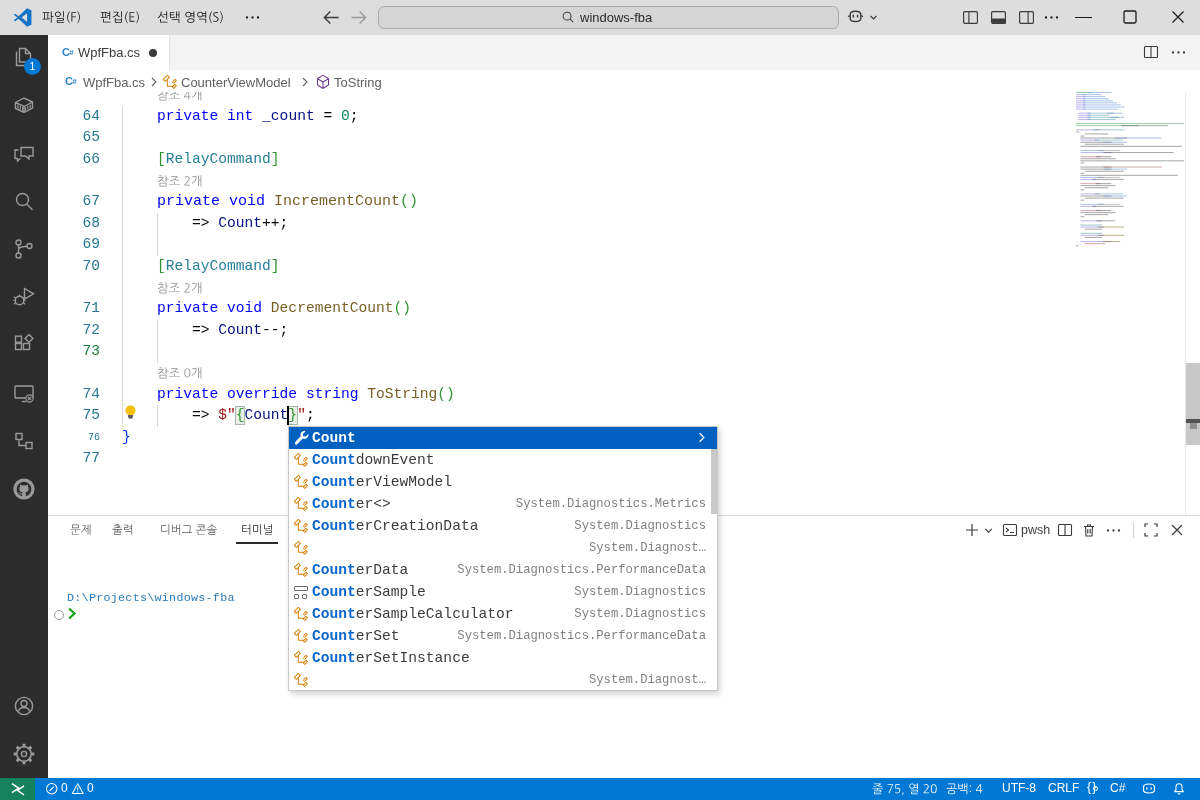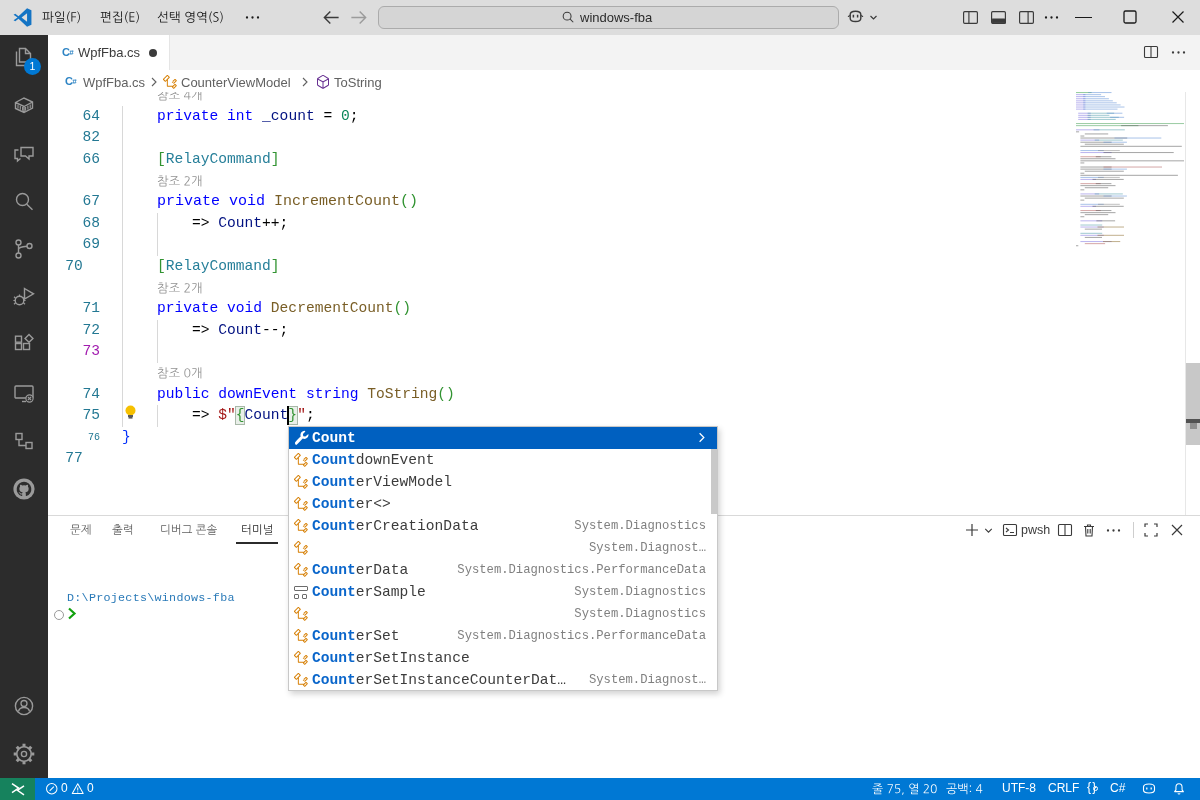--- a/index.html
+++ b/index.html
@@ -237,47 +237,47 @@
       </svg>
     </div>
     <div class="abs" style="left:315px;top:73.5px">
       <svg width="16" height="16" viewBox="0 0 16 16">
         <path fill="#652d90" d="M13.51 4l-5-3h-1l-5 3-.49.86v6l.49.85 5 3h1l5-3 .49-.85v-6L13.51 4zm-6 9.56l-4.5-2.7V5.7l4.5 2.45v5.41zM3.27 4.7l4.74-2.84 4.74 2.84-4.74 2.59L3.27 4.7zm9.74 6.16l-4.5 2.7V8.15l4.5-2.45v5.16z"></path>
       </svg>
     </div>
     <div class="abs" style="left:334px;top:74.5px;font-size:13px;color:#616161">ToString</div>
     <div class="abs" style="left:48px;top:92px;width:1152px;height:423px;overflow:hidden;background:#fff">
       <div class="abs mono" style="left:0px;top:13.75px;width:52.00px;height:21.5px;line-height:21.5px;font-size:14.6px;color:#237893;text-align:right">64</div>
-      <div class="abs mono" style="left:0px;top:35.25px;width:52.00px;height:21.5px;line-height:21.5px;font-size:14.6px;color:#237893;text-align:right">82</div>
+      <div class="abs mono" style="left:0px;top:35.25px;width:52.00px;height:21.5px;line-height:21.5px;font-size:14.6px;color:#237893;text-align:right">65</div>
       <div class="abs mono" style="left:0px;top:56.75px;width:52.00px;height:21.5px;line-height:21.5px;font-size:14.6px;color:#237893;text-align:right">66</div>
       <div class="abs mono" style="left:0px;top:99.25px;width:52.00px;height:21.5px;line-height:21.5px;font-size:14.6px;color:#237893;text-align:right">67</div>
       <div class="abs mono" style="left:0px;top:120.75px;width:52.00px;height:21.5px;line-height:21.5px;font-size:14.6px;color:#237893;text-align:right">68</div>
       <div class="abs mono" style="left:0px;top:142.25px;width:52.00px;height:21.5px;line-height:21.5px;font-size:14.6px;color:#237893;text-align:right">69</div>
-      <div class="abs mono" style="left:0px;top:163.75px;width:52.00px;height:21.5px;line-height:21.5px;font-size:14.6px;color:#237893;text-align:center">70</div>
+      <div class="abs mono" style="left:0px;top:163.75px;width:52.00px;height:21.5px;line-height:21.5px;font-size:14.6px;color:#237893;text-align:right">70</div>
       <div class="abs mono" style="left:0px;top:206.25px;width:52.00px;height:21.5px;line-height:21.5px;font-size:14.6px;color:#237893;text-align:right">71</div>
       <div class="abs mono" style="left:0px;top:227.75px;width:52.00px;height:21.5px;line-height:21.5px;font-size:14.6px;color:#237893;text-align:right">72</div>
-      <div class="abs mono" style="left:0px;top:249.25px;width:52.00px;height:21.5px;line-height:21.5px;font-size:14.6px;color:#a21caf;text-align:right">73</div>
+      <div class="abs mono" style="left:0px;top:249.25px;width:52.00px;height:21.5px;line-height:21.5px;font-size:14.6px;color:#15803d;text-align:right">73</div>
       <div class="abs mono" style="left:0px;top:291.75px;width:52.00px;height:21.5px;line-height:21.5px;font-size:14.6px;color:#237893;text-align:right">74</div>
       <div class="abs mono" style="left:0px;top:313.25px;width:52.00px;height:21.5px;line-height:21.5px;font-size:14.6px;color:#237893;text-align:right">75</div>
       <div class="abs mono" style="left:0px;top:334.75px;width:52.00px;height:21.5px;line-height:21.5px;font-size:10px;color:#237893;text-align:right">76</div>
-      <div class="abs mono" style="left:0px;top:356.25px;width:52.00px;height:21.5px;line-height:21.5px;font-size:14.6px;color:#237893;text-align:center">77</div>
+      <div class="abs mono" style="left:0px;top:356.25px;width:52.00px;height:21.5px;line-height:21.5px;font-size:14.6px;color:#237893;text-align:right">77</div>
       <div class="abs" style="left:74px;top:13.75px;width:1px;height:321.00px;background:#d8d8d8"></div>
       <div class="abs" style="left:109px;top:120.75px;width:1px;height:43.00px;background:#d8d8d8"></div>
       <div class="abs" style="left:109px;top:227.75px;width:1px;height:43.00px;background:#d8d8d8"></div>
       <div class="abs" style="left:109px;top:313.25px;width:1px;height:21.50px;background:#d8d8d8"></div>
       <div class="abs" style="left:187.25px;top:314.25px;width:9.75px;height:19px;background:#e9efe9;border:1px solid #a8b8a8;box-sizing:border-box"></div>
       <div class="abs" style="left:239.75px;top:314.25px;width:9.75px;height:19px;background:#e9efe9;border:1px solid #a8b8a8;box-sizing:border-box"></div>
       <div class="abs mono" style="left:109.00px;top:13.75px;height:21.5px;line-height:21.5px;font-size:14.6px;white-space:pre"><span style="color:#0000ff">private int</span><span style="color:#000000"> </span><span style="color:#001080">_count</span><span style="color:#000000"> = </span><span style="color:#098658">0</span><span style="color:#000000">;</span></div>
       <div class="abs mono" style="left:109.00px;top:56.75px;height:21.5px;line-height:21.5px;font-size:14.6px;white-space:pre"><span style="color:#319331">[</span><span style="color:#267f99">RelayCommand</span><span style="color:#319331">]</span></div>
       <div class="abs mono" style="left:109.00px;top:99.25px;height:21.5px;line-height:21.5px;font-size:15px;white-space:pre"><span style="color:#0000ff">private void</span><span style="color:#000000"> </span><span style="color:#795e26">IncrementCount</span><span style="color:#319331">()</span></div>
       <div class="abs mono" style="left:144.00px;top:120.75px;height:21.5px;line-height:21.5px;font-size:14.6px;white-space:pre"><span style="color:#000000">=&gt; </span><span style="color:#001080">Count</span><span style="color:#000000">++;</span></div>
       <div class="abs mono" style="left:109.00px;top:163.75px;height:21.5px;line-height:21.5px;font-size:14.6px;white-space:pre"><span style="color:#319331">[</span><span style="color:#267f99">RelayCommand</span><span style="color:#319331">]</span></div>
       <div class="abs mono" style="left:109.00px;top:206.25px;height:21.5px;line-height:21.5px;font-size:14.6px;white-space:pre"><span style="color:#0000ff">private void</span><span style="color:#000000"> </span><span style="color:#795e26">DecrementCount</span><span style="color:#319331">()</span></div>
       <div class="abs mono" style="left:144.00px;top:227.75px;height:21.5px;line-height:21.5px;font-size:14.6px;white-space:pre"><span style="color:#000000">=&gt; </span><span style="color:#001080">Count</span><span style="color:#000000">--;</span></div>
-      <div class="abs mono" style="left:109.00px;top:291.75px;height:21.5px;line-height:21.5px;font-size:14.6px;white-space:pre"><span style="color:#0000ff">public downEvent string</span><span style="color:#000000"> </span><span style="color:#795e26">ToString</span><span style="color:#319331">()</span></div>
+      <div class="abs mono" style="left:109.00px;top:291.75px;height:21.5px;line-height:21.5px;font-size:14.6px;white-space:pre"><span style="color:#0000ff">private override string</span><span style="color:#000000"> </span><span style="color:#795e26">ToString</span><span style="color:#319331">()</span></div>
       <div class="abs mono" style="left:144.00px;top:313.25px;height:21.5px;line-height:21.5px;font-size:14.6px;white-space:pre"><span style="color:#000000">=&gt; </span><span style="color:#a31515">$"</span><span style="color:#319331">{</span><span style="color:#001080">Count</span><span style="color:#319331">}</span><span style="color:#a31515">"</span><span style="color:#000000">;</span></div>
       <div class="abs mono" style="left:74.00px;top:334.75px;height:21.5px;line-height:21.5px;font-size:14.6px;white-space:pre"><span style="color:#0431fa">}</span></div>
       <div class="abs" style="left:238.75px;top:314.25px;width:2px;height:19px;background:#000"></div>
       <div class="abs" style="left:75px;top:312.25px">
         <svg width="15" height="17" viewBox="0 0 15 17">
           <circle cx="7.5" cy="6.5" r="5" fill="#f6c000"></circle>
           <rect x="5" y="11" width="5" height="2" fill="#5a5a5a"></rect>
           <rect x="5.5" y="13" width="4" height="1.6" fill="#5a5a5a"></rect>
         </svg>
       </div>
@@ -556,20 +556,21 @@
         <path fill="#d67e00" d="M11.34 9.71h.71l2.67-2.67v-.71L13.38 5h-.7l-1.82 1.81h-5V5.56l1.86-1.85V3l-2-2H5L1 5v.71l2 2h.71l1.14-1.15v5.79l.5.5H10v.52l1.33 1.34h.71l2.67-2.67v-.71L13.37 10h-.7l-1.86 1.85h-5v-5h4.6l.52.52-1.17 1.16.58.58 1-1.05v1.65zm1.69-3.65l.63.63-2 2-.63-.63 2-2zm0 5l.63.63-2 2-.63-.63 2-2zM3.35 6.65l-1.29-1.3 3.29-3.29 1.3 1.29-3.3 3.3z"></path>
       </svg>
     </div>
     <div class="abs mono" style="left:312px;top:470.5px;height:22px;line-height:22px;font-size:14.6px;color:#3c3c3c;white-space:pre"><span style="color:#0a66cb;font-weight:bold">Count</span>erViewModel</div>
     <div class="abs" style="left:293px;top:495.5px">
       <svg width="16" height="16" viewBox="0 0 16 16">
         <path fill="#d67e00" d="M11.34 9.71h.71l2.67-2.67v-.71L13.38 5h-.7l-1.82 1.81h-5V5.56l1.86-1.85V3l-2-2H5L1 5v.71l2 2h.71l1.14-1.15v5.79l.5.5H10v.52l1.33 1.34h.71l2.67-2.67v-.71L13.37 10h-.7l-1.86 1.85h-5v-5h4.6l.52.52-1.17 1.16.58.58 1-1.05v1.65zm1.69-3.65l.63.63-2 2-.63-.63 2-2zm0 5l.63.63-2 2-.63-.63 2-2zM3.35 6.65l-1.29-1.3 3.29-3.29 1.3 1.29-3.3 3.3z"></path>
       </svg>
     </div>
     <div class="abs mono" style="left:312px;top:492.5px;height:22px;line-height:22px;font-size:14.6px;color:#3c3c3c;white-space:pre"><span style="color:#0a66cb;font-weight:bold">Count</span>er&lt;&gt;</div>
+    <div class="abs mono" style="left:388px;top:493.5px;width:318px;height:22px;line-height:21px;font-size:12.2px;color:#7f7f7f;text-align:right;white-space:pre">System.Diagnostics.Metrics</div>
     <div class="abs" style="left:293px;top:517.5px">
       <svg width="16" height="16" viewBox="0 0 16 16">
         <path fill="#d67e00" d="M11.34 9.71h.71l2.67-2.67v-.71L13.38 5h-.7l-1.82 1.81h-5V5.56l1.86-1.85V3l-2-2H5L1 5v.71l2 2h.71l1.14-1.15v5.79l.5.5H10v.52l1.33 1.34h.71l2.67-2.67v-.71L13.37 10h-.7l-1.86 1.85h-5v-5h4.6l.52.52-1.17 1.16.58.58 1-1.05v1.65zm1.69-3.65l.63.63-2 2-.63-.63 2-2zm0 5l.63.63-2 2-.63-.63 2-2zM3.35 6.65l-1.29-1.3 3.29-3.29 1.3 1.29-3.3 3.3z"></path>
       </svg>
     </div>
     <div class="abs mono" style="left:312px;top:514.5px;height:22px;line-height:22px;font-size:14.6px;color:#3c3c3c;white-space:pre"><span style="color:#0a66cb;font-weight:bold">Count</span>erCreationData</div>
     <div class="abs mono" style="left:388px;top:515.5px;width:318px;height:22px;line-height:21px;font-size:12.2px;color:#7f7f7f;text-align:right;white-space:pre">System.Diagnostics</div>
     <div class="abs" style="left:293px;top:539.5px">
       <svg width="16" height="16" viewBox="0 0 16 16">
         <path fill="#d67e00" d="M11.34 9.71h.71l2.67-2.67v-.71L13.38 5h-.7l-1.82 1.81h-5V5.56l1.86-1.85V3l-2-2H5L1 5v.71l2 2h.71l1.14-1.15v5.79l.5.5H10v.52l1.33 1.34h.71l2.67-2.67v-.71L13.37 10h-.7l-1.86 1.85h-5v-5h4.6l.52.52-1.17 1.16.58.58 1-1.05v1.65zm1.69-3.65l.63.63-2 2-.63-.63 2-2zm0 5l.63.63-2 2-.63-.63 2-2zM3.35 6.65l-1.29-1.3 3.29-3.29 1.3 1.29-3.3 3.3z"></path>
@@ -588,34 +589,34 @@
         <path fill="#6c6c6c" d="M2 2L1 3v3l1 1h12l1-1V3l-1-1H2zm0 4V3h12v3H2zM1 11l1-1h3l1 1v3l-1 1H2l-1-1v-3zm2 0H2v3h3v-3H3zm6 0l1-1h3l1 1v3l-1 1h-3l-1-1v-3zm2 0h-1v3h3v-3h-2z"></path>
       </svg>
     </div>
     <div class="abs mono" style="left:312px;top:580.5px;height:22px;line-height:22px;font-size:14.6px;color:#3c3c3c;white-space:pre"><span style="color:#0a66cb;font-weight:bold">Count</span>erSample</div>
     <div class="abs mono" style="left:388px;top:581.5px;width:318px;height:22px;line-height:21px;font-size:12.2px;color:#7f7f7f;text-align:right;white-space:pre">System.Diagnostics</div>
     <div class="abs" style="left:293px;top:605.5px">
       <svg width="16" height="16" viewBox="0 0 16 16">
         <path fill="#d67e00" d="M11.34 9.71h.71l2.67-2.67v-.71L13.38 5h-.7l-1.82 1.81h-5V5.56l1.86-1.85V3l-2-2H5L1 5v.71l2 2h.71l1.14-1.15v5.79l.5.5H10v.52l1.33 1.34h.71l2.67-2.67v-.71L13.37 10h-.7l-1.86 1.85h-5v-5h4.6l.52.52-1.17 1.16.58.58 1-1.05v1.65zm1.69-3.65l.63.63-2 2-.63-.63 2-2zm0 5l.63.63-2 2-.63-.63 2-2zM3.35 6.65l-1.29-1.3 3.29-3.29 1.3 1.29-3.3 3.3z"></path>
       </svg>
     </div>
+    <div class="abs mono" style="left:312px;top:602.5px;height:22px;line-height:22px;font-size:14.6px;color:#3c3c3c;white-space:pre"><span style="color:#0a66cb;font-weight:bold">Count</span>erSampleCalculator</div>
     <div class="abs mono" style="left:388px;top:603.5px;width:318px;height:22px;line-height:21px;font-size:12.2px;color:#7f7f7f;text-align:right;white-space:pre">System.Diagnostics</div>
     <div class="abs" style="left:293px;top:627.5px">
       <svg width="16" height="16" viewBox="0 0 16 16">
         <path fill="#d67e00" d="M11.34 9.71h.71l2.67-2.67v-.71L13.38 5h-.7l-1.82 1.81h-5V5.56l1.86-1.85V3l-2-2H5L1 5v.71l2 2h.71l1.14-1.15v5.79l.5.5H10v.52l1.33 1.34h.71l2.67-2.67v-.71L13.37 10h-.7l-1.86 1.85h-5v-5h4.6l.52.52-1.17 1.16.58.58 1-1.05v1.65zm1.69-3.65l.63.63-2 2-.63-.63 2-2zm0 5l.63.63-2 2-.63-.63 2-2zM3.35 6.65l-1.29-1.3 3.29-3.29 1.3 1.29-3.3 3.3z"></path>
       </svg>
     </div>
     <div class="abs mono" style="left:312px;top:624.5px;height:22px;line-height:22px;font-size:14.6px;color:#3c3c3c;white-space:pre"><span style="color:#0a66cb;font-weight:bold">Count</span>erSet</div>
     <div class="abs mono" style="left:388px;top:625.5px;width:318px;height:22px;line-height:21px;font-size:12.2px;color:#7f7f7f;text-align:right;white-space:pre">System.Diagnostics.PerformanceData</div>
     <div class="abs" style="left:293px;top:649.5px">
       <svg width="16" height="16" viewBox="0 0 16 16">
         <path fill="#d67e00" d="M11.34 9.71h.71l2.67-2.67v-.71L13.38 5h-.7l-1.82 1.81h-5V5.56l1.86-1.85V3l-2-2H5L1 5v.71l2 2h.71l1.14-1.15v5.79l.5.5H10v.52l1.33 1.34h.71l2.67-2.67v-.71L13.37 10h-.7l-1.86 1.85h-5v-5h4.6l.52.52-1.17 1.16.58.58 1-1.05v1.65zm1.69-3.65l.63.63-2 2-.63-.63 2-2zm0 5l.63.63-2 2-.63-.63 2-2zM3.35 6.65l-1.29-1.3 3.29-3.29 1.3 1.29-3.3 3.3z"></path>
       </svg>
     </div>
     <div class="abs mono" style="left:312px;top:646.5px;height:22px;line-height:22px;font-size:14.6px;color:#3c3c3c;white-space:pre"><span style="color:#0a66cb;font-weight:bold">Count</span>erSetInstance</div>
     <div class="abs" style="left:293px;top:671.5px">
       <svg width="16" height="16" viewBox="0 0 16 16">
         <path fill="#d67e00" d="M11.34 9.71h.71l2.67-2.67v-.71L13.38 5h-.7l-1.82 1.81h-5V5.56l1.86-1.85V3l-2-2H5L1 5v.71l2 2h.71l1.14-1.15v5.79l.5.5H10v.52l1.33 1.34h.71l2.67-2.67v-.71L13.37 10h-.7l-1.86 1.85h-5v-5h4.6l.52.52-1.17 1.16.58.58 1-1.05v1.65zm1.69-3.65l.63.63-2 2-.63-.63 2-2zm0 5l.63.63-2 2-.63-.63 2-2zM3.35 6.65l-1.29-1.3 3.29-3.29 1.3 1.29-3.3 3.3z"></path>
       </svg>
     </div>
-    <div class="abs mono" style="left:312px;top:668.5px;height:22px;line-height:22px;font-size:14.6px;color:#3c3c3c;white-space:pre"><span style="color:#0a66cb;font-weight:bold">Count</span>erSetInstanceCounterDat…</div>
     <div class="abs mono" style="left:388px;top:669.5px;width:318px;height:22px;line-height:21px;font-size:12.2px;color:#7f7f7f;text-align:right;white-space:pre">System.Diagnost…</div>
     <div class="abs" style="left:711px;top:449px;width:6px;height:65px;background:#c9c9c9"></div>
   </div>
 </body></html>

